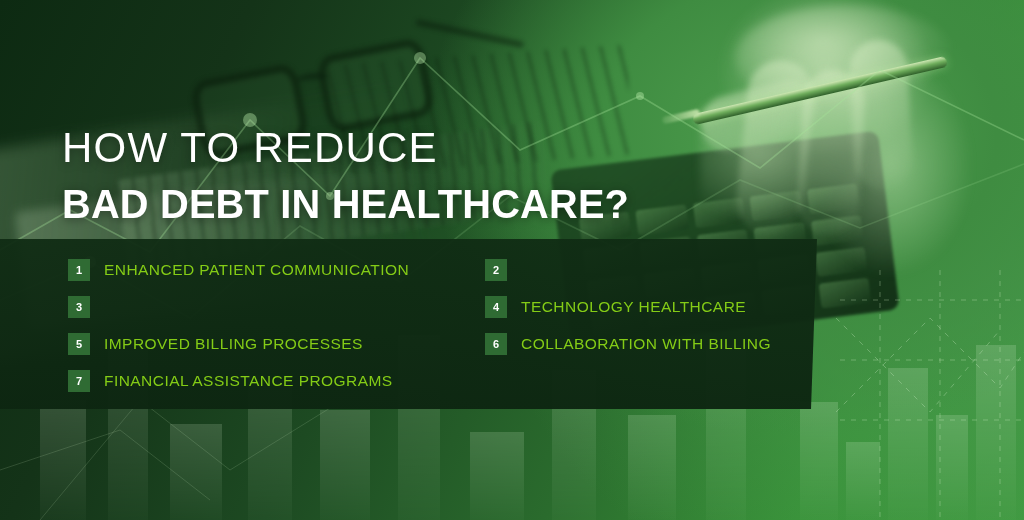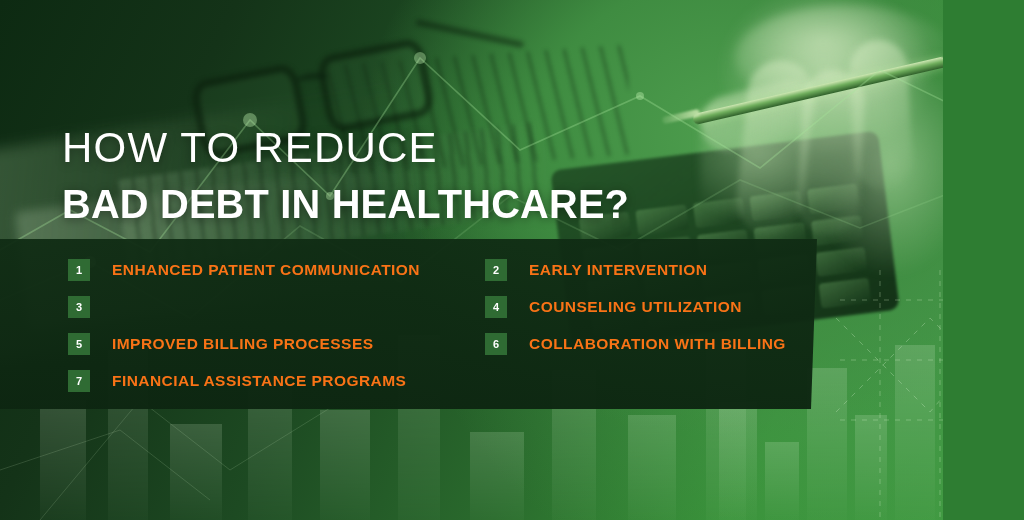--- a/index.html
+++ b/index.html
@@ -5,21 +5,21 @@
   * { margin:0; padding:0; box-sizing:border-box; }
   html,body { width:1024px; height:520px; overflow:hidden; }
   body {
     font-family:"Liberation Sans", sans-serif;
     background:#2e7d32;
     position:relative;
   }
 
   .banner {
     position:absolute; inset:0;
-    width:943px; height:520px;
+    width:1024px; height:520px;
     overflow:hidden;
     background:#1d4a22;
   }
 
   
   .bg { position:absolute; inset:0; }
 
   .bg-base {
     position:absolute; inset:0;
     background:
@@ -176,22 +176,22 @@
 
   .list { position:absolute; inset:0; }
   .row { position:absolute; display:flex; align-items:center; }
   .badge {
     width:22px; height:22px; flex:0 0 22px;
     background:#2f6b33;
     display:flex; align-items:center; justify-content:center;
     color:#ffffff; font-size:11px; font-weight:700; line-height:1;
   }
   .row-label {
-    margin-left:22px;
-    color:#f97316; font-size:15.5px; font-weight:700;
+    margin-left:14px;
+    color:#84cc16; font-size:15.5px; font-weight:400;
     letter-spacing:.45px; white-space:nowrap;
   }
 
   .col-left .row { left:68px; }
   .col-left .row:nth-child(1){ top:259px; }
   .col-left .row:nth-child(2){ top:296px; }
   .col-left .row:nth-child(3){ top:333px; }
   .col-left .row:nth-child(4){ top:370px; }
 
   .col-right .row { left:485px; }
@@ -319,25 +319,24 @@
     </div>
     <div class="row">
       <span class="badge">7</span>
       <span class="row-label">FINANCIAL ASSISTANCE PROGRAMS</span>
     </div>
   </div>
 
   <div class="list col-right">
     <div class="row">
       <span class="badge">2</span>
-      <span class="row-label">EARLY INTERVENTION</span>
     </div>
     <div class="row">
       <span class="badge">4</span>
-      <span class="row-label">COUNSELING UTILIZATION</span>
+      <span class="row-label">TECHNOLOGY HEALTHCARE</span>
     </div>
     <div class="row">
       <span class="badge">6</span>
       <span class="row-label">COLLABORATION WITH BILLING</span>
     </div>
   </div>
 
 </div>
 
 </body></html>

